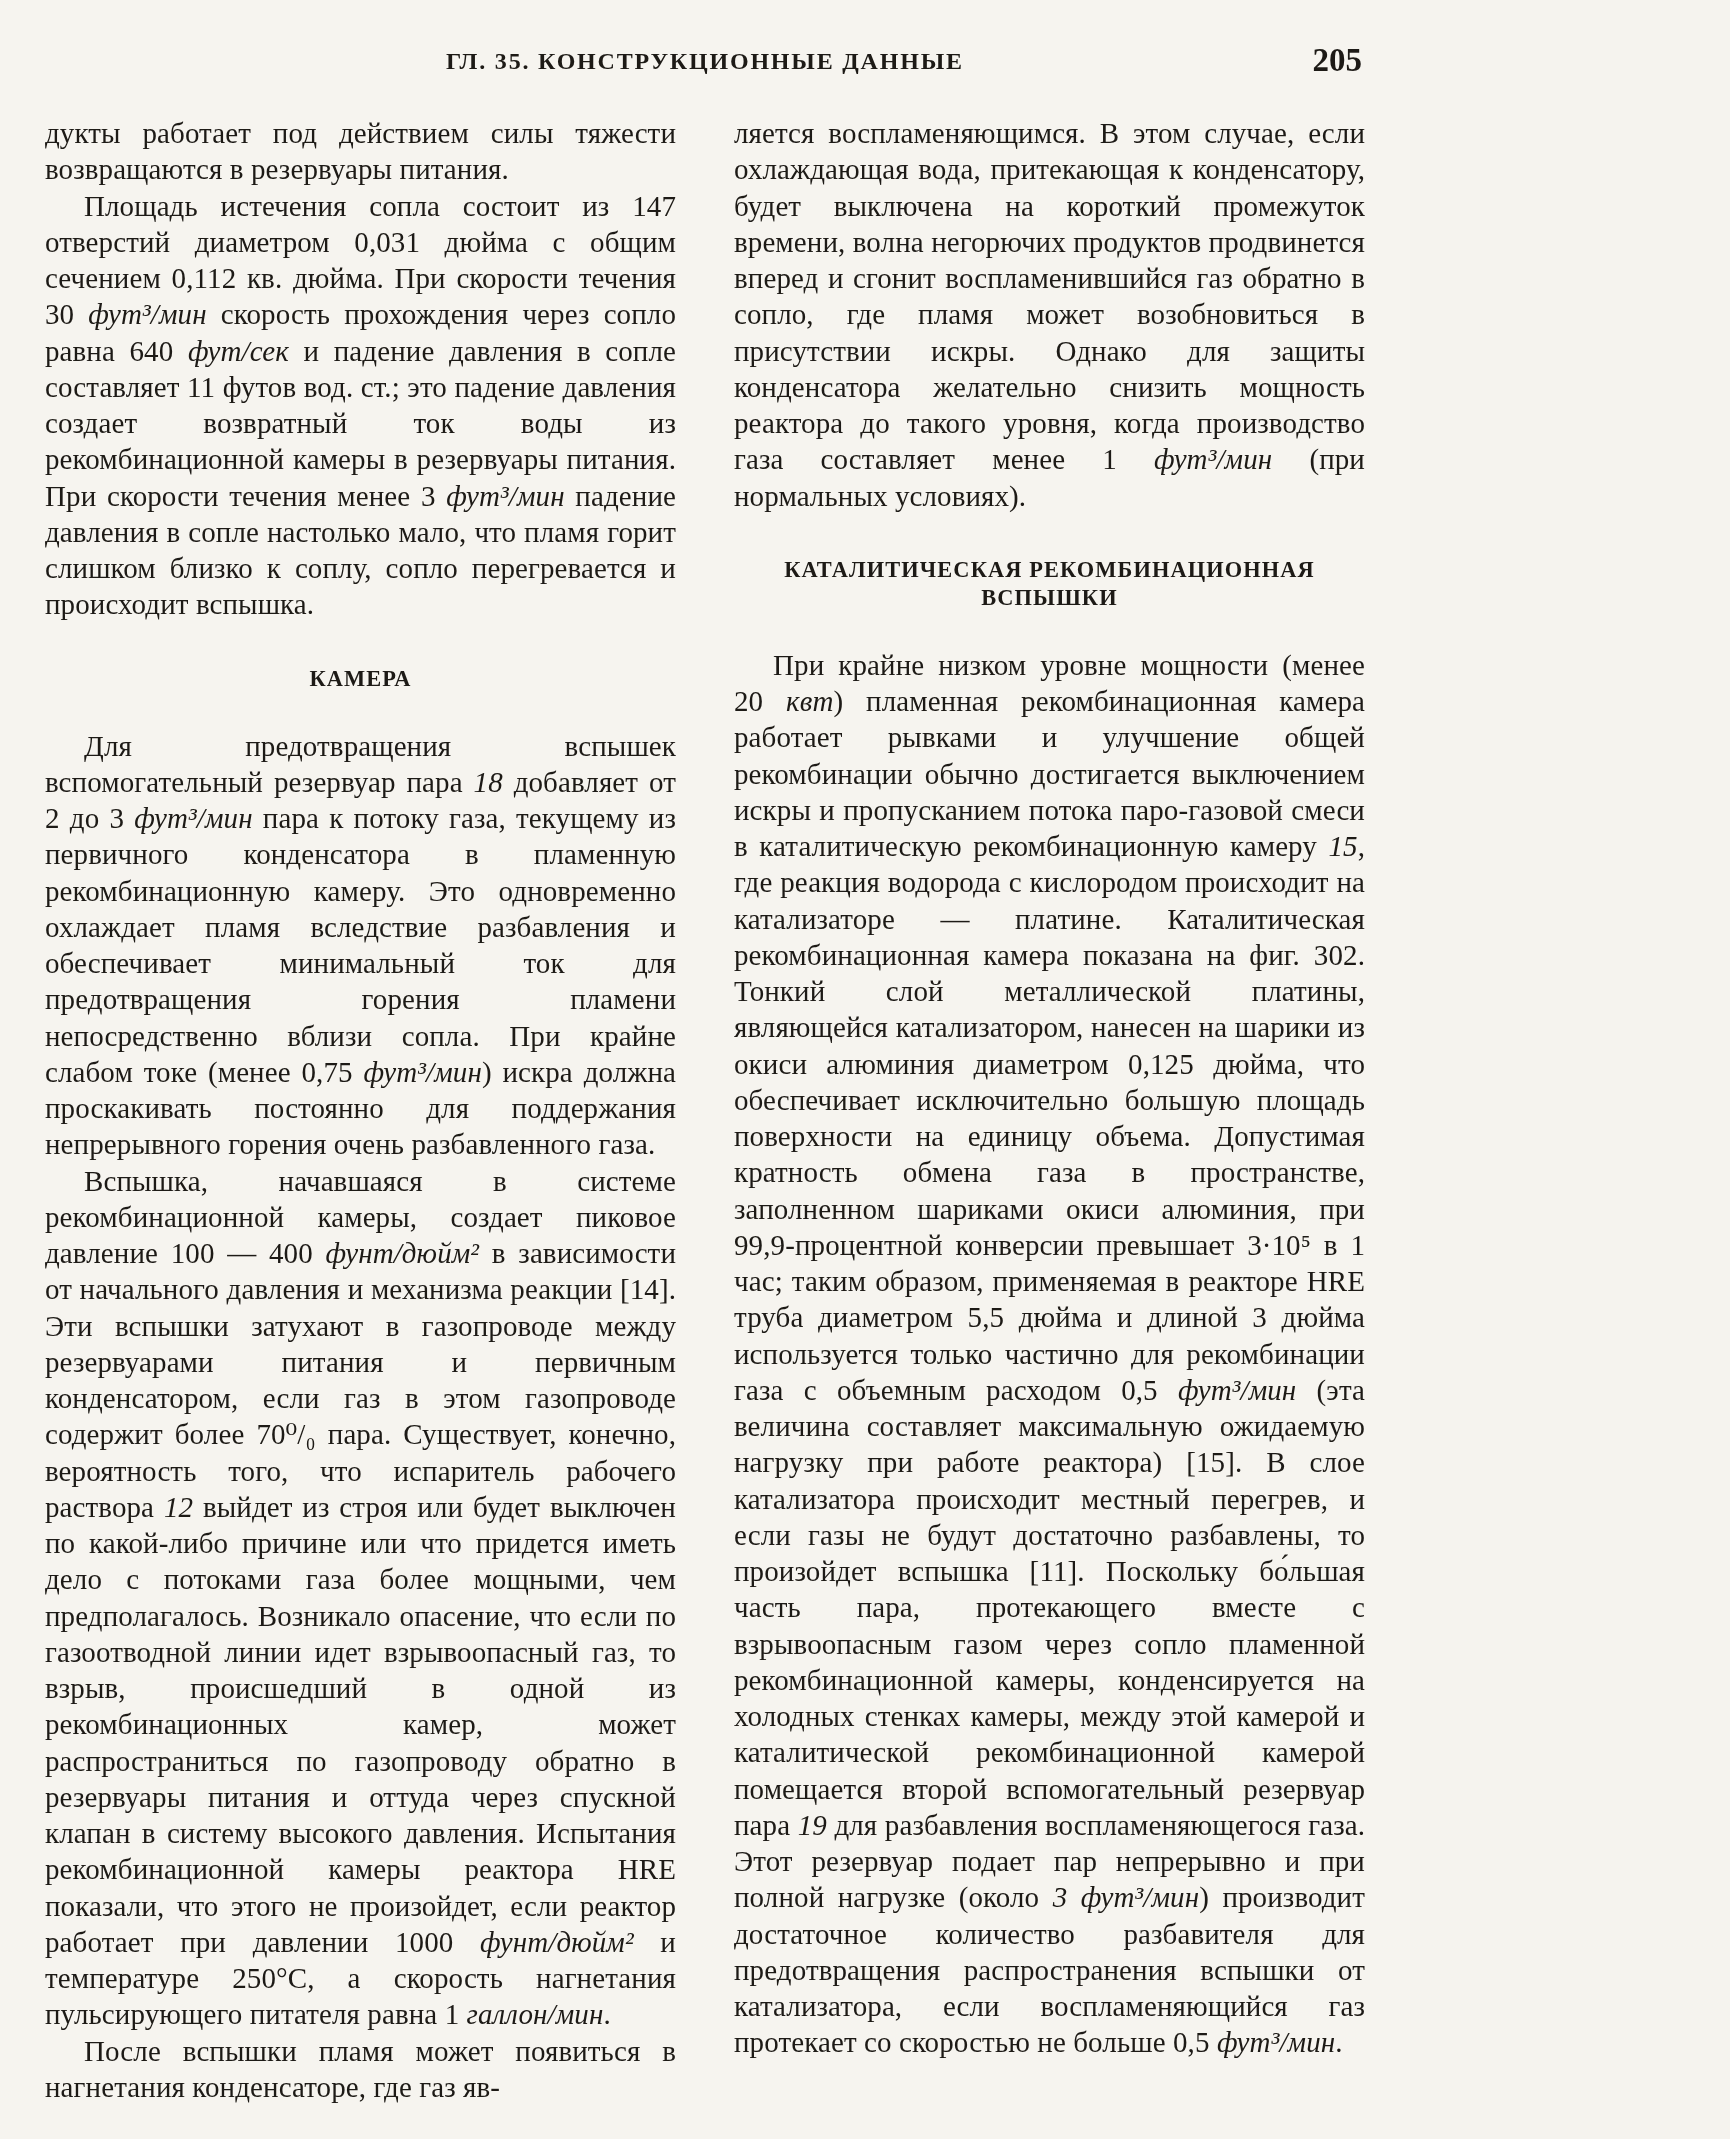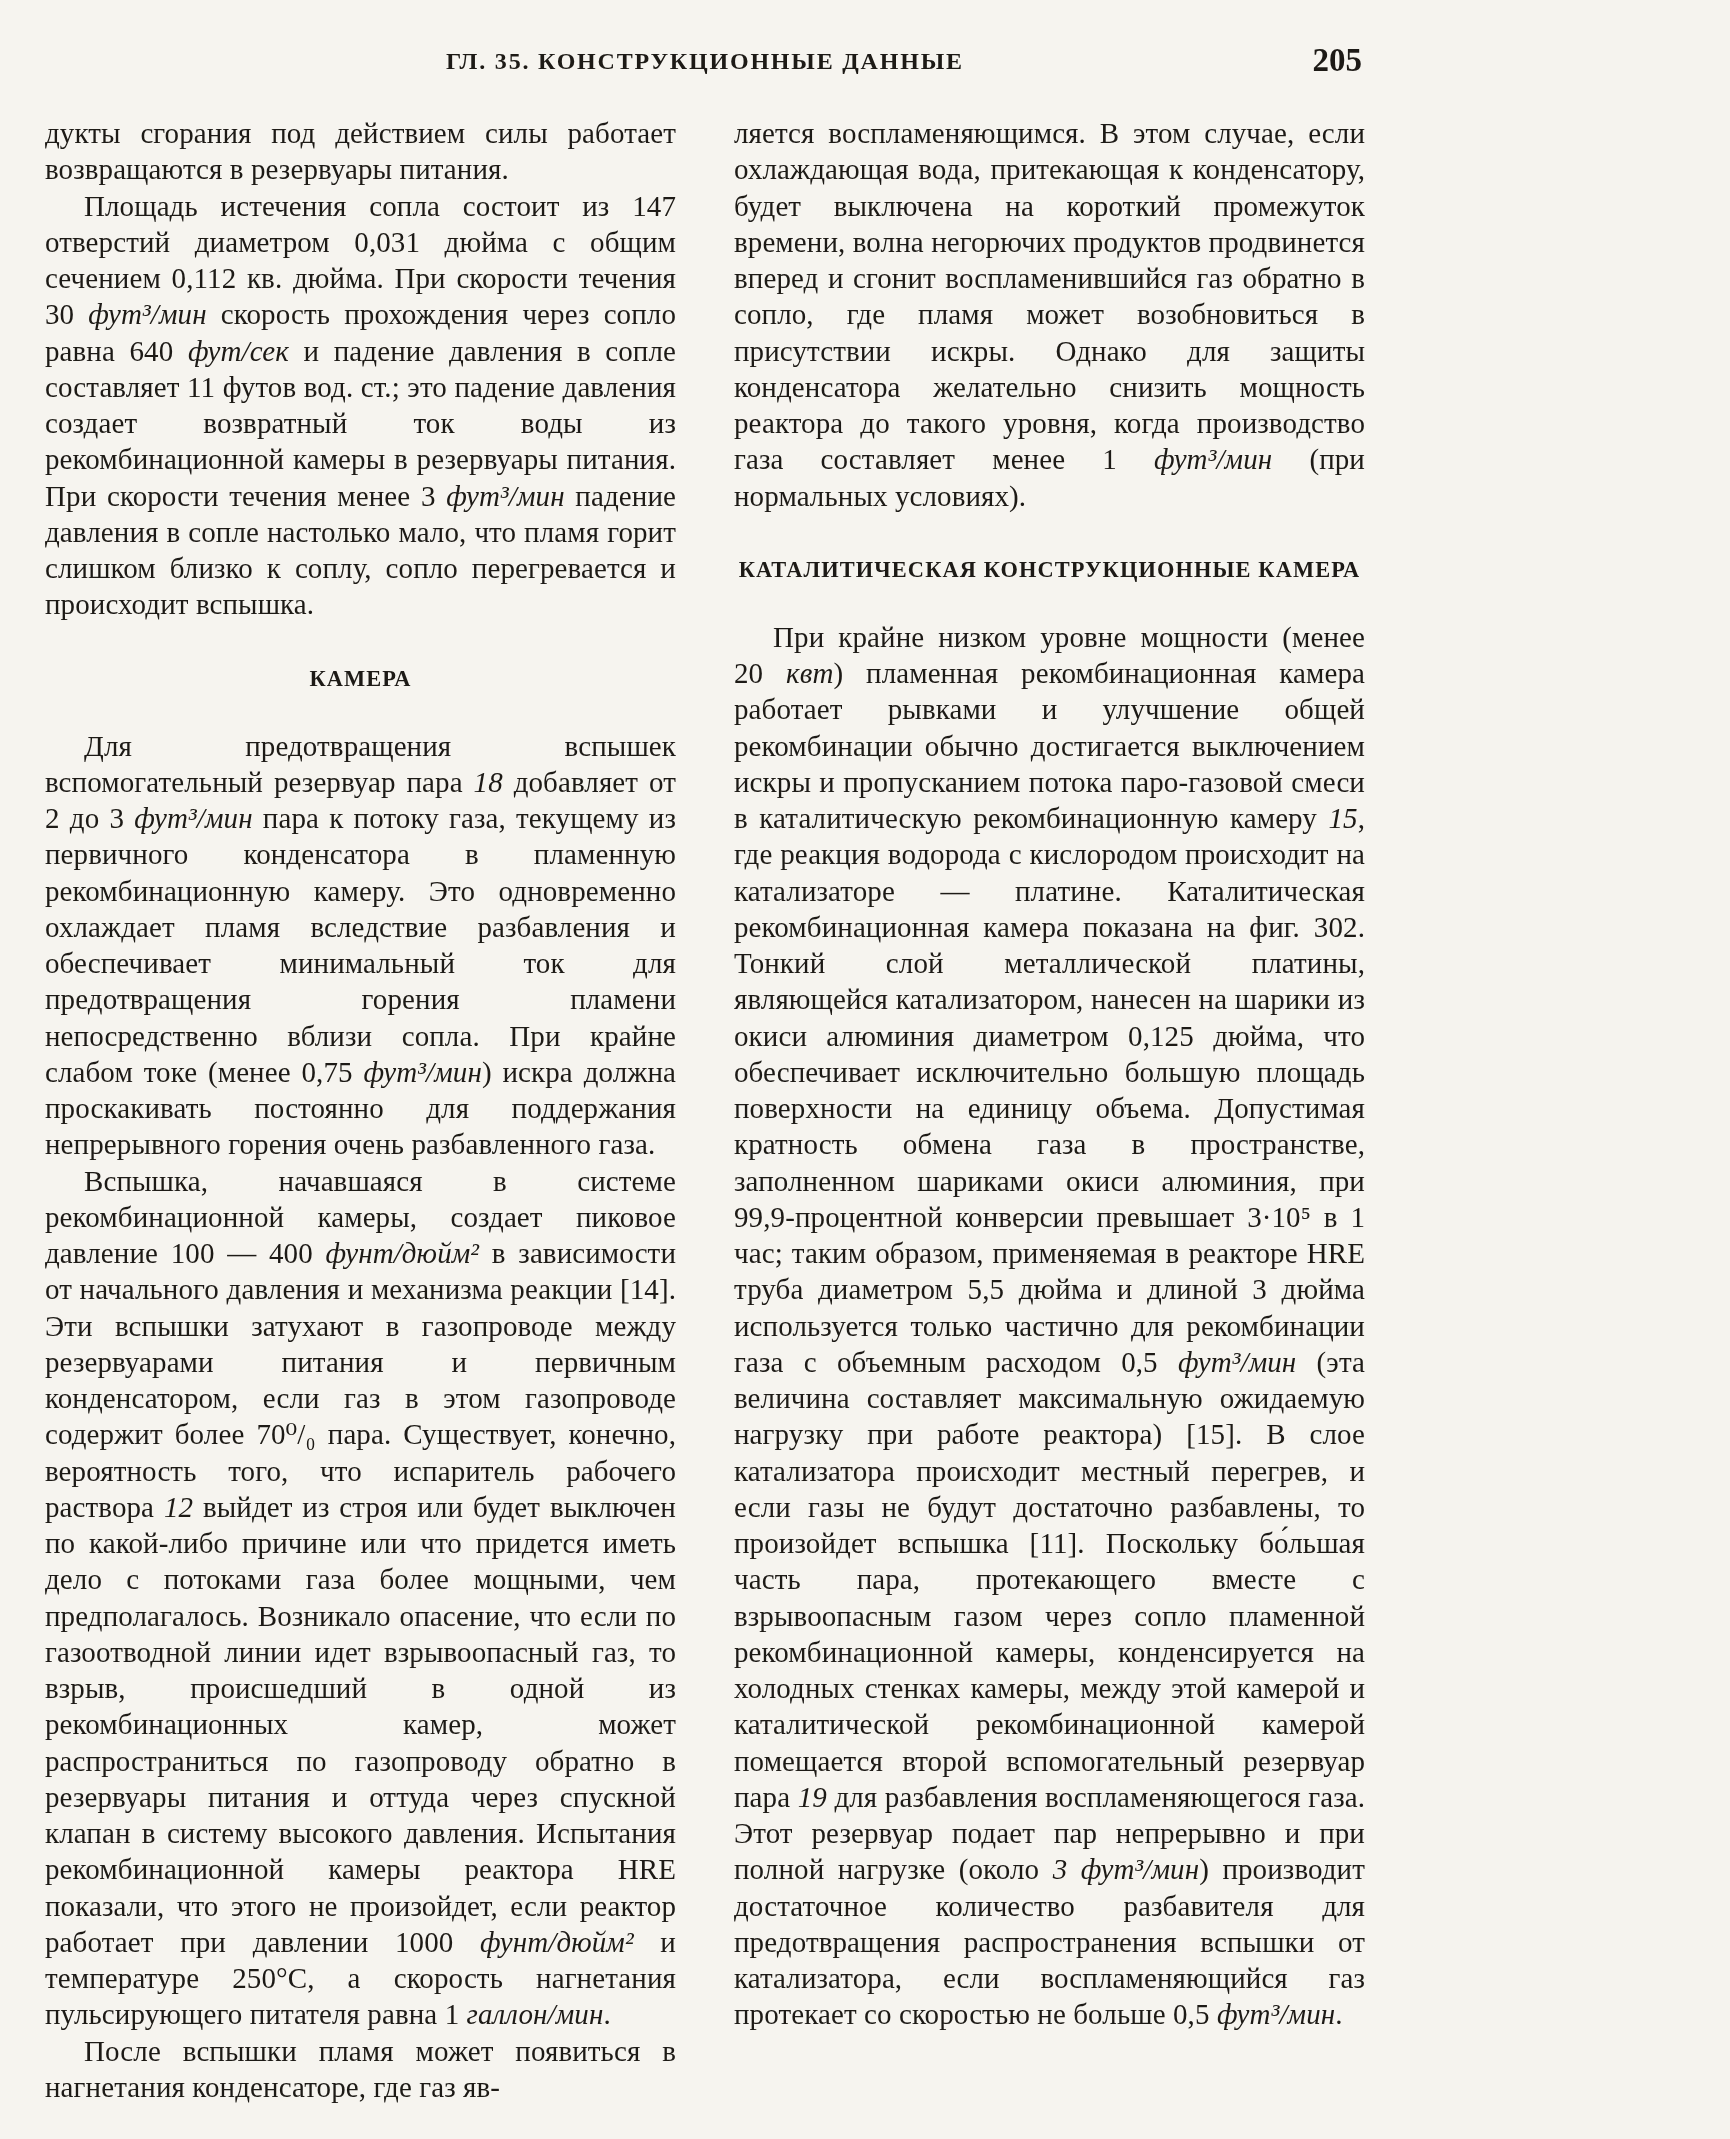--- a/index.html
+++ b/index.html
@@ -76,27 +76,27 @@
 <body>
 
 <div class="page">
   <header class="page-header">
     <div class="header-title">ГЛ. 35. КОНСТРУКЦИОННЫЕ ДАННЫЕ</div>
     <div class="page-number">205</div>
   </header>
 
   <main class="columns">
     <section class="column">
-        <p class="para"><span>дукты сгорания под действием силы работает возвращаются в резервуары питания.</span></p>
+        <p class="para"><span>дукты работает под действием силы тяжести возвращаются в резервуары питания.</span></p>
         <p class="para indent"><span>Площадь истечения сопла состоит из 147 отверстий диаметром 0,031 дюйма с общим сечением 0,112 кв. дюйма. При скорости течения 30 </span><i>фут³/мин</i><span> скорость прохождения через сопло равна 640 </span><i>фут/сек</i><span> и падение давления в сопле составляет 11 футов вод. ст.; это падение давления создает возвратный ток воды из рекомбинационной камеры в резервуары питания. При скорости течения менее 3 </span><i>фут³/мин</i><span> падение давления в сопле настолько мало, что пламя горит слишком близко к соплу, сопло перегревается и происходит вспышка.</span></p>
         <h2 class="col-heading">КАМЕРА</h2>
         <p class="para indent"><span>Для предотвращения вспышек вспомогательный резервуар пара </span><i>18</i><span> добавляет от 2 до 3 </span><i>фут³/мин</i><span> пара к потоку газа, текущему из первичного конденсатора в пламенную рекомбинационную камеру. Это одновременно охлаждает пламя вследствие разбавления и обеспечивает минимальный ток для предотвращения горения пламени непосредственно вблизи сопла. При крайне слабом токе (менее 0,75 </span><i>фут³/мин</i><span>) искра должна проскакивать постоянно для поддержания непрерывного горения очень разбавленного газа.</span></p>
         <p class="para indent"><span>Вспышка, начавшаяся в системе рекомбинационной камеры, создает пиковое давление 100 — 400 </span><i>фунт/дюйм²</i><span> в зависимости от начального давления и механизма реакции [14]. Эти вспышки затухают в газопроводе между резервуарами питания и первичным конденсатором, если газ в этом газопроводе содержит более 70⁰/₀ пара. Существует, конечно, вероятность того, что испаритель рабочего раствора </span><i>12</i><span> выйдет из строя или будет выключен по какой-либо причине или что придется иметь дело с потоками газа более мощными, чем предполагалось. Возникало опасение, что если по газоотводной линии идет взрывоопасный газ, то взрыв, происшедший в одной из рекомбинационных камер, может распространиться по газопроводу обратно в резервуары питания и оттуда через спускной клапан в систему высокого давления. Испытания рекомбинационной камеры реактора HRE показали, что этого не произойдет, если реактор работает при давлении 1000 </span><i>фунт/дюйм²</i><span> и температуре 250°С, а скорость нагнетания пульсирующего питателя равна 1 </span><i>галлон/мин</i><span>.</span></p>
         <p class="para indent"><span>После вспышки пламя может появиться в нагнетания конденсаторе, где газ яв-</span></p>
       </section>
     <section class="column">
         <p class="para"><span>ляется воспламеняющимся. В этом случае, если охлаждающая вода, притекающая к конденсатору, будет выключена на короткий промежуток времени, волна негорючих продуктов продвинется вперед и сгонит воспламенившийся газ обратно в сопло, где пламя может возобновиться в присутствии искры. Однако для защиты конденсатора желательно снизить мощность реактора до такого уровня, когда производство газа составляет менее 1 </span><i>фут³/мин</i><span> (при нормальных условиях).</span></p>
-        <h2 class="col-heading">КАТАЛИТИЧЕСКАЯ КОНСТРУКЦИОННЫЕ КАМЕРА</h2>
+        <h2 class="col-heading">КАТАЛИТИЧЕСКАЯ РЕКОМБИНАЦИОННАЯ ВСПЫШКИ</h2>
         <p class="para indent"><span>При крайне низком уровне мощности (менее 20 </span><i>квт</i><span>) пламенная рекомбинационная камера работает рывками и улучшение общей рекомбинации обычно достигается выключением искры и пропусканием потока паро-газовой смеси в каталитическую рекомбинационную камеру </span><i>15</i><span>, где реакция водорода с кислородом происходит на катализаторе — платине. Каталитическая рекомбинационная камера показана на фиг. 302. Тонкий слой металлической платины, являющейся катализатором, нанесен на шарики из окиси алюминия диаметром 0,125 дюйма, что обеспечивает исключительно большую площадь поверхности на единицу объема. Допустимая кратность обмена газа в пространстве, заполненном шариками окиси алюминия, при 99,9-процентной конверсии превышает 3·10⁵ в 1 час; таким образом, применяемая в реакторе HRE труба диаметром 5,5 дюйма и длиной 3 дюйма используется только частично для рекомбинации газа с объемным расходом 0,5 </span><i>фут³/мин</i><span> (эта величина составляет максимальную ожидаемую нагрузку при работе реактора) [15]. В слое катализатора происходит местный перегрев, и если газы не будут достаточно разбавлены, то произойдет вспышка [11]. Поскольку бо́льшая часть пара, протекающего вместе с взрывоопасным газом через сопло пламенной рекомбинационной камеры, конденсируется на холодных стенках камеры, между этой камерой и каталитической рекомбинационной камерой помещается второй вспомогательный резервуар пара </span><i>19</i><span> для разбавления воспламеняющегося газа. Этот резервуар подает пар непрерывно и при полной нагрузке (около </span><i>3 фут³/мин</i><span>) производит достаточное количество разбавителя для предотвращения распространения вспышки от катализатора, если воспламеняющийся газ протекает со скоростью не больше 0,5 </span><i>фут³/мин</i><span>.</span></p>
       </section>
   </main>
 </div>
 
 
 </body></html>

